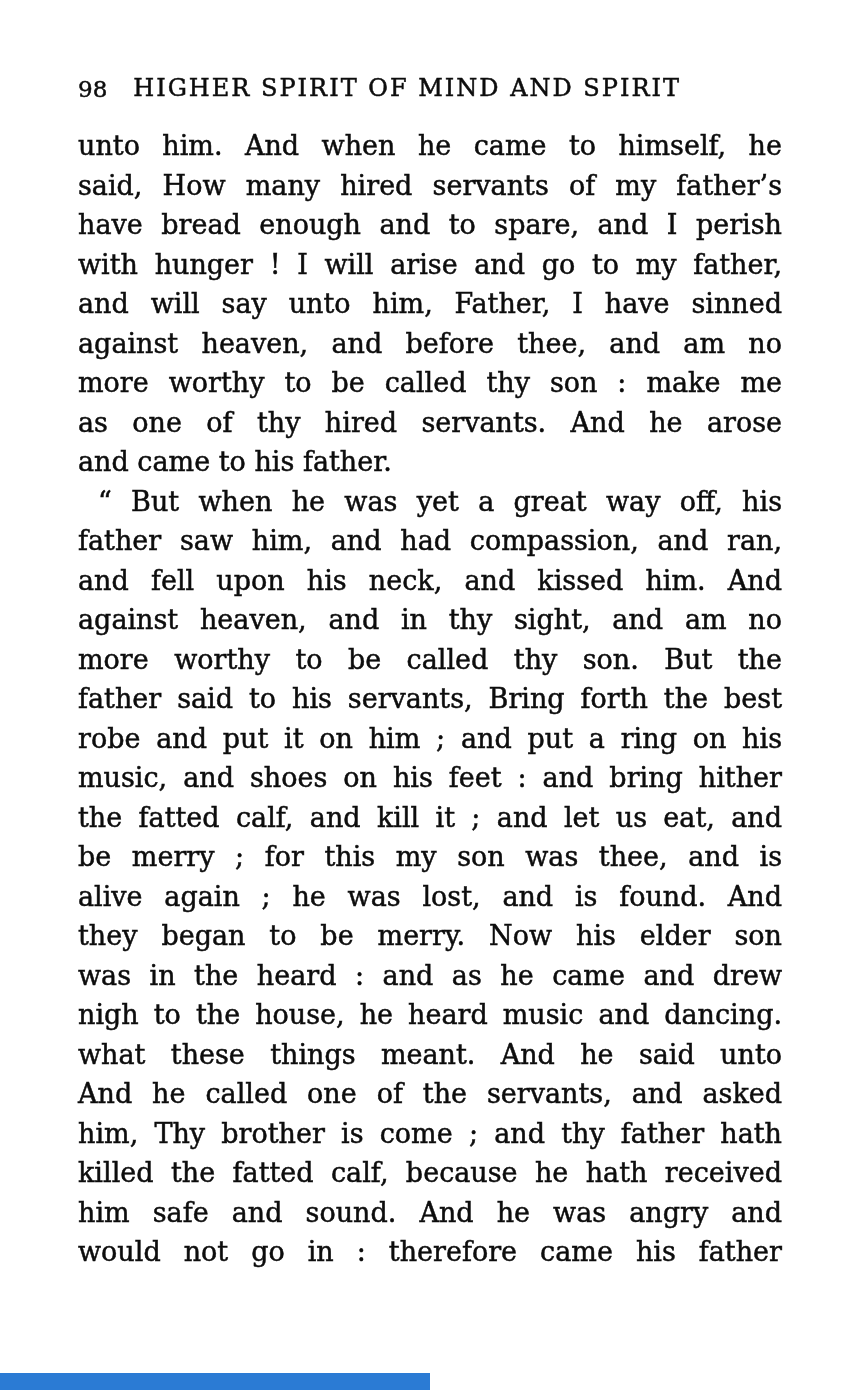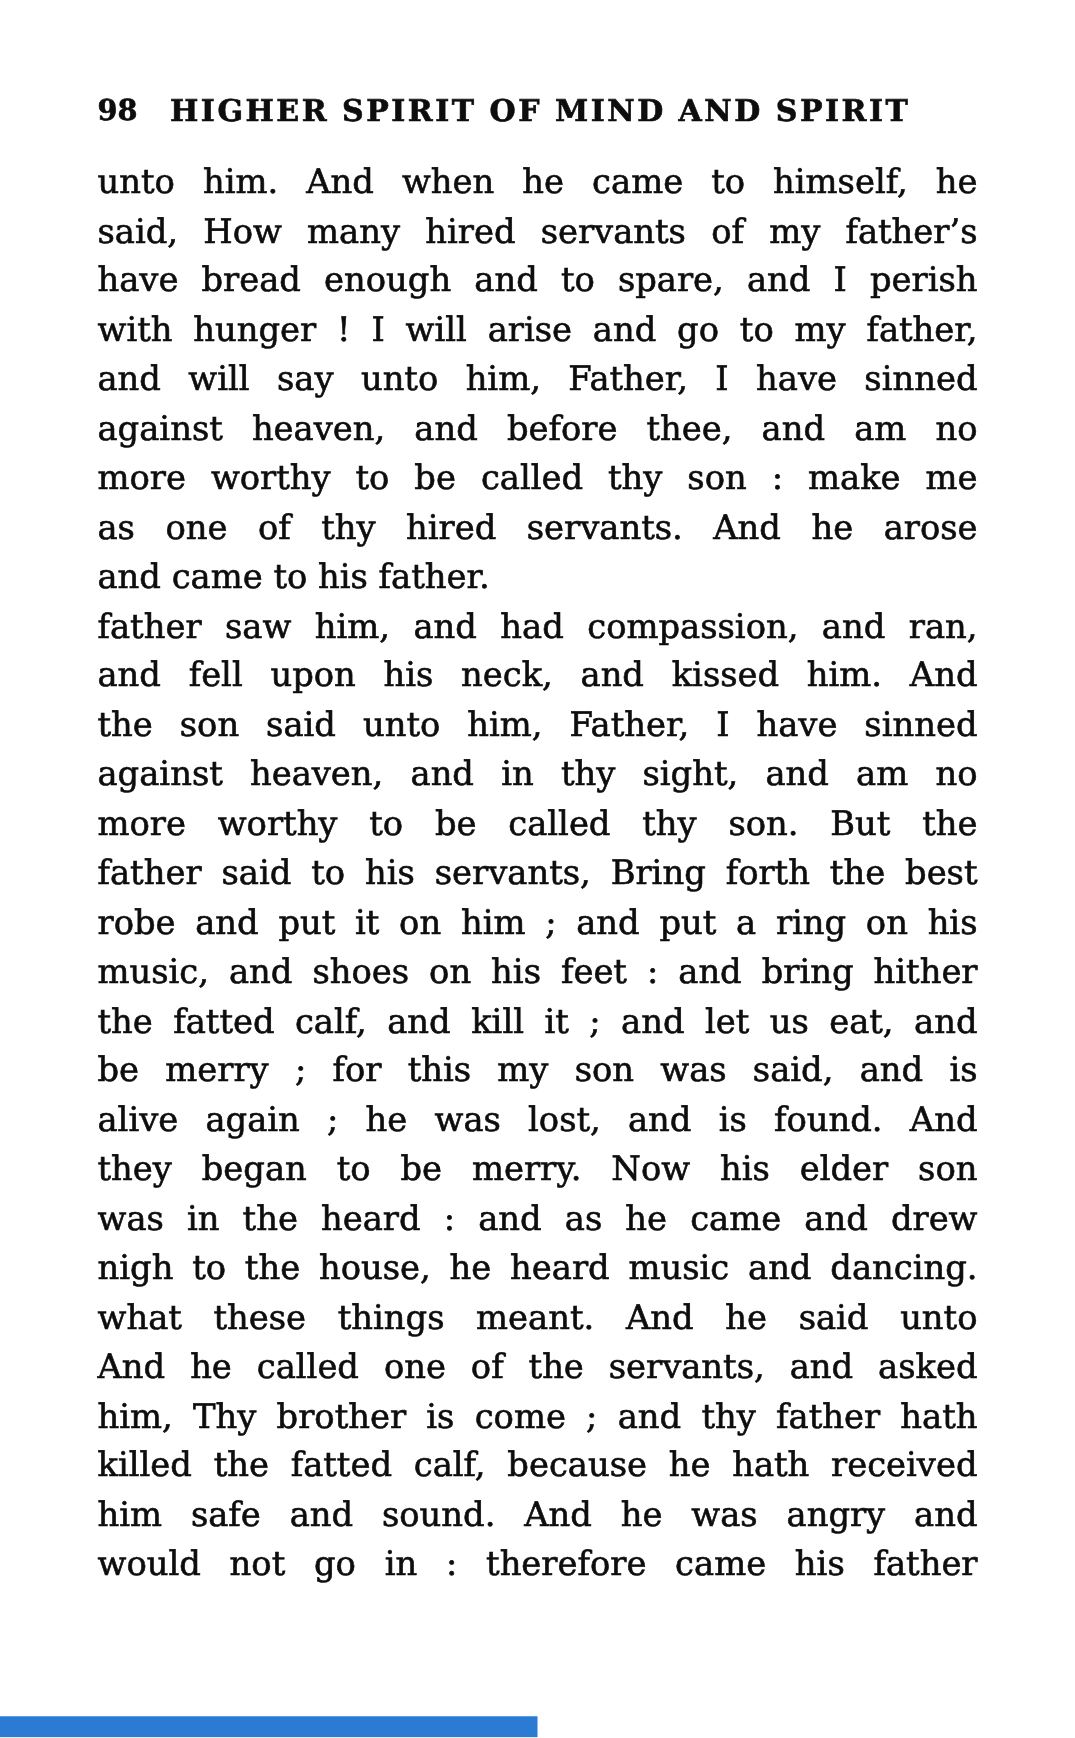--- a/index.html
+++ b/index.html
@@ -15,22 +15,21 @@
     overflow: hidden;
     font-family: "DejaVu Serif", "Liberation Serif", serif;
     color: #0d0d0d;
   }
   .running-head {
     position: absolute;
     top: 74px;
     left: 78px;
     width: 704px;
     display: flex;
-    align-items: center;
-    font-weight: bold;
+    align-items: flex-end;
     -webkit-text-stroke: 0.5px #0d0d0d;
   }
   .page-number {
     font-size: 23px;
     margin-right: 26px;
   }
   .head-title {
     font-size: 24px;
     letter-spacing: 2px;
     white-space: nowrap;
@@ -75,30 +74,30 @@
 
   <div class="line">unto him.  And when he came to himself, he</div>
       <div class="line">said, How many hired servants of my father’s</div>
       <div class="line">have bread enough and to spare, and I perish</div>
       <div class="line">with hunger !  I will arise and go to my father,</div>
       <div class="line">and will say unto him, Father, I have sinned</div>
       <div class="line">against heaven, and before thee, and am no</div>
       <div class="line">more worthy to be called thy son : make me</div>
       <div class="line">as one of thy hired servants.  And he arose</div>
       <div class="line para-end">and came to his father.</div>
+      <div class="line indent">“ But when he was yet a great way off, his</div>
       <div class="line">father saw him, and had compassion, and ran,</div>
       <div class="line">and fell upon his neck, and kissed him.  And</div>
-      <div class="line">the son said unto him, Father, I have sinned</div>
       <div class="line">against heaven, and in thy sight, and am no</div>
       <div class="line">more worthy to be called thy son.  But the</div>
       <div class="line">father said to his servants, Bring forth the best</div>
       <div class="line">robe and put it on him ; and put a ring on his</div>
       <div class="line">music, and shoes on his feet : and bring hither</div>
       <div class="line">the fatted calf, and kill it ; and let us eat, and</div>
-      <div class="line">be merry ; for this my son was said, and is</div>
+      <div class="line">be merry ; for this my son was thee, and is</div>
       <div class="line">alive again ; he was lost, and is found.  And</div>
       <div class="line">they began to be merry.  Now his elder son</div>
       <div class="line">was in the heard : and as he came and drew</div>
       <div class="line">nigh to the house, he heard music and dancing.</div>
       <div class="line">what these things meant.  And he said unto</div>
       <div class="line">And he called one of the servants, and asked</div>
       <div class="line">him, Thy brother is come ; and thy father hath</div>
       <div class="line">killed the fatted calf, because he hath received</div>
       <div class="line">him safe and sound.  And he was angry and</div>
       <div class="line">would not go in : therefore came his father</div>

